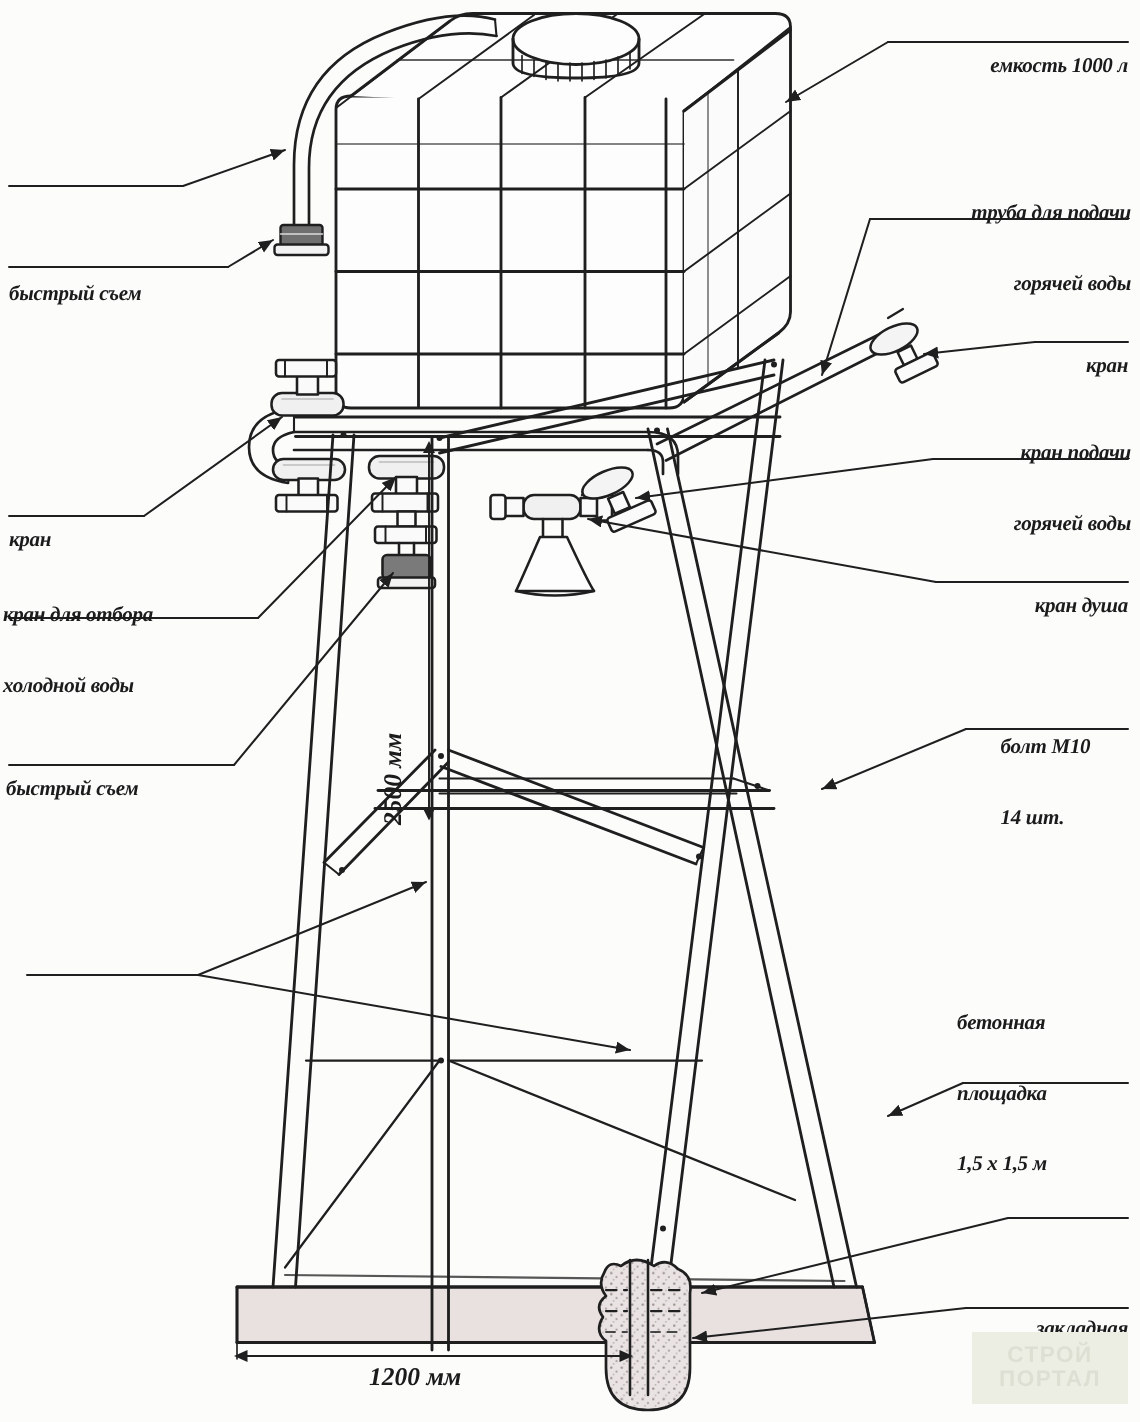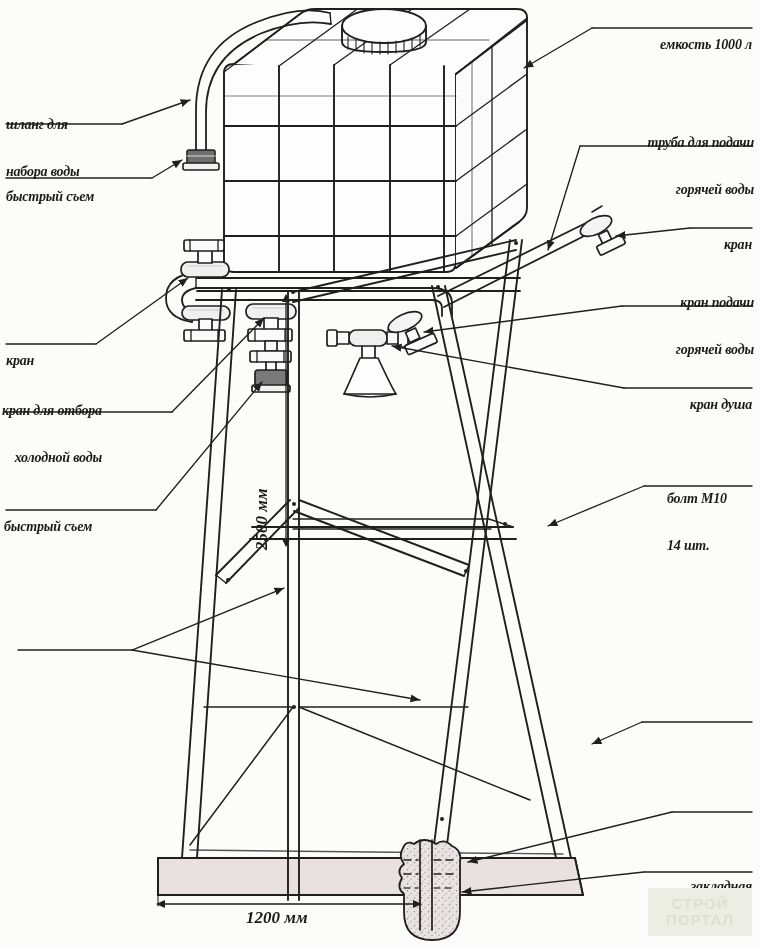--- a/index.html
+++ b/index.html
@@ -363,24 +363,20 @@
 
         <path d="M752 812 L672 812"></path>
         <path d="M672 812 L468 862" marker-end="url(#arrowEnd)"></path>
 
         <path d="M752 872 L644 872"></path>
         <path d="M644 872 L462 892" marker-end="url(#arrowEnd)"></path>
       </g>
     </g>
   </svg>
 
-  <div class="lbl" style="left:6px; top:86px;">
-    <div>шланг для</div>
-    <div>набора воды</div>
-  </div>
 
   <div class="lbl" style="left:6px; top:158px;">
     <div>быстрый съем</div>
   </div>
 
   <div class="lbl r" style="right:8px; top:6px;">
     <div>емкость 1000 л</div>
   </div>
 
   <div class="lbl r" style="right:6px; top:104px;">
@@ -398,35 +394,40 @@
   </div>
 
   <div class="lbl r" style="right:8px; top:366px;">
     <div>кран душа</div>
   </div>
 
   <div class="lbl" style="left:6px; top:322px;">
     <div>кран</div>
   </div>
 
-  <div class="lbl" style="left:2px; top:372px;text-align:right;">
+  <div class="lbl" style="left:2px; top:372px;">
     <div>кран для отбора</div>
     <div>холодной воды</div>
   </div>
 
   <div class="lbl" style="left:4px; top:488px;">
     <div>быстрый съем</div>
   </div>
 
 
   <div class="lbl" style="left:667px; top:460px;">
     <div>болт М10</div>
     <div>14 шт.</div>
   </div>
 
+  <div class="lbl" style="left:638px; top:644px;">
+    <div>бетонная</div>
+    <div>площадка</div>
+    <div>1,5 х 1,5 м</div>
+  </div>
 
 
   <div class="lbl r" style="right:8px; top:848px;">
     <div>закладная</div>
   </div>
 
   <div class="dim vert" style="left:272px; top:530px;">2500 мм</div>
 
   <div class="dim" style="left:246px; top:908px;">1200 мм</div>
 

